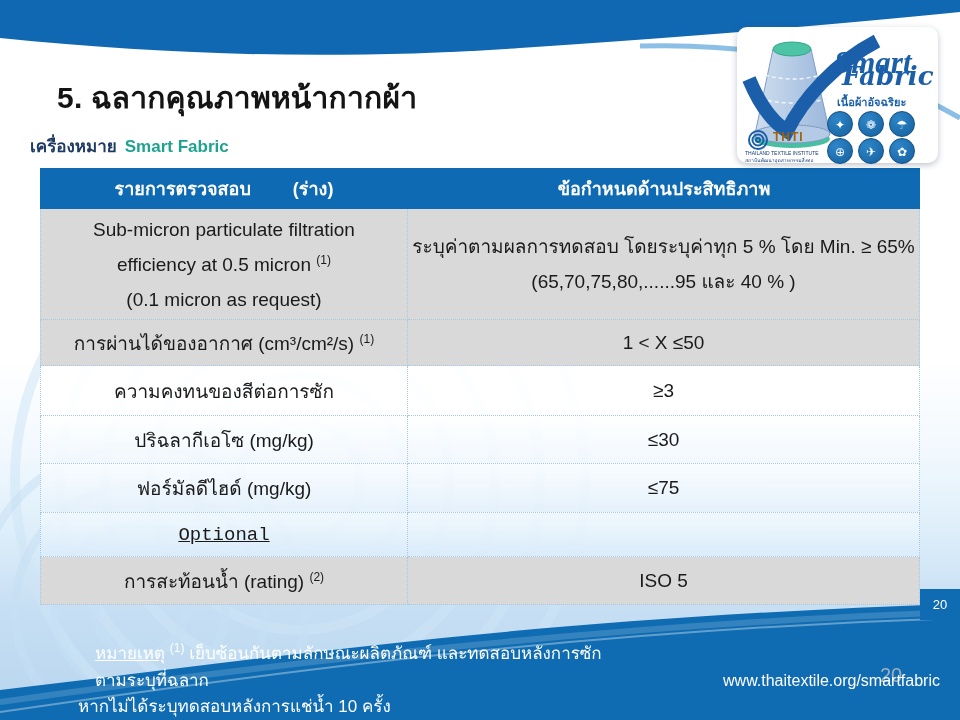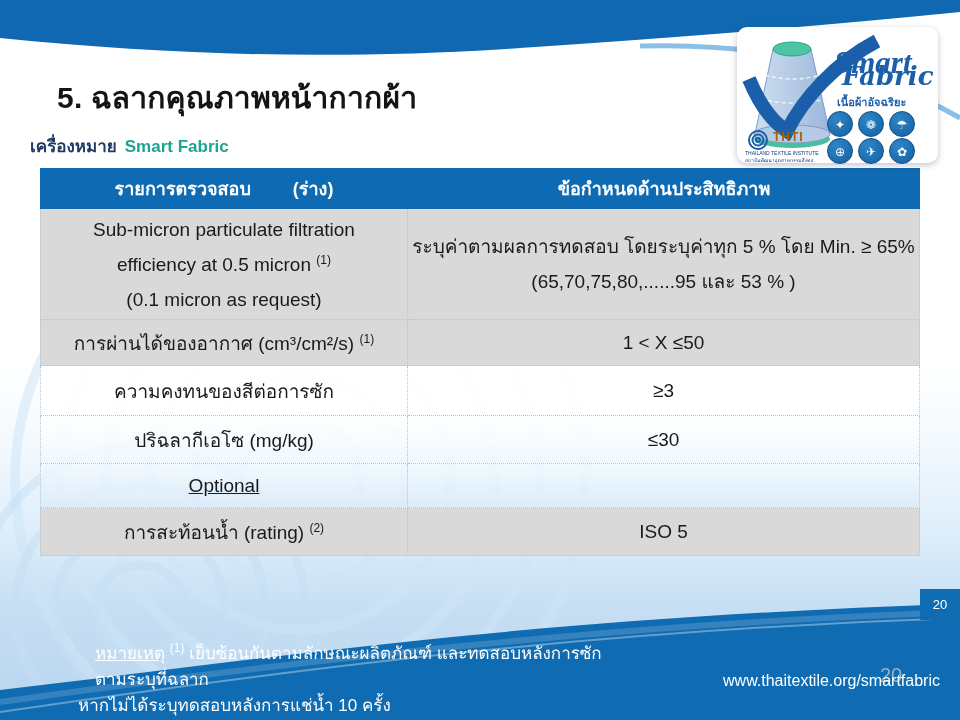--- a/index.html
+++ b/index.html
@@ -45,21 +45,21 @@
   .th-row .td{color:#ffffff;font-weight:700;font-size:18px;flex-direction:row;}
   .gap{margin-left:42px;}
   .r1{height:111px;} .r1 .td{background:#d9d9d9;line-height:35px;}
   .r2{height:46px;}  .r2 .td{background:#d9d9d9;}
   .r3{height:50px;}  .r3 .td{background:rgba(255,255,255,0.93);}
   .r4{height:48px;}  .r4 .td{background:linear-gradient(180deg,rgba(255,255,255,0.93),rgba(241,248,253,0.9));}
   .r5{height:49px;}  .r5 .td{background:linear-gradient(180deg,rgba(250,253,255,0.9),rgba(229,241,251,0.88));}
   .r6{height:44px;}  .r6 .td{background:linear-gradient(180deg,rgba(242,249,254,0.88),rgba(219,236,250,0.85));}
   .r7{height:48px;}  .r7 .td{background:#d9d9d9;}
   sup{font-size:12px;line-height:0;}
-  .underlined{text-decoration:underline;}
+  .underlined{text-decoration:underline;font-family:Liberation Mono, monospace;}
   .vline2{line-height:30px;}
 
   
   .footnotes{left:78px;top:641px;width:560px;color:#ffffff;font-size:17px;z-index:9;line-height:26px;}
   .fn1{padding-left:17px;}
   .fn3{padding-left:72px;}
 
   
   .url{left:600px;top:672px;width:340px;color:#ffffff;font-size:16px;z-index:9;text-align:right;}
   .page-ghost{left:880px;top:664px;color:#9db0c2;font-size:20px;z-index:8;}
@@ -160,41 +160,45 @@
     </div>
 
     <div class="tr r1">
       <div class="td body-l">
         <div>Sub-micron particulate filtration</div>
         <div><span>efficiency at 0.5 micron</span> <sup>(1)</sup></div>
         <div>(0.1 micron as request)</div>
       </div>
       <div class="td body-r vline2">
         <div>ระบุค่าตามผลการทดสอบ โดยระบุค่าทุก 5 %  โดย  Min. ≥ 65%</div>
-        <div>(65,70,75,80,......95 และ 53 % )</div>
+        <div>(65,70,75,80,......95 และ 40 % )</div>
       </div>
     </div>
 
     <div class="tr r2">
       <div class="td body-l">
         <div><span>การผ่านได้ของอากาศ (cm³/cm²/s)</span> <sup>(1)</sup></div>
       </div>
       <div class="td body-r">1 &lt; X ≤50</div>
     </div>
 
     <div class="tr r3">
       <div class="td body-l">ความคงทนของสีต่อการซัก</div>
       <div class="td body-r">≥3</div>
     </div>
 
     <div class="tr r4">
       <div class="td body-l">ปริฉลากีเอโซ (mg/kg)</div>
       <div class="td body-r">≤30</div>
     </div>
 
+    <div class="tr r5">
+      <div class="td body-l">ฟอร์มัลดีไฮด์ (mg/kg)</div>
+      <div class="td body-r">≤75</div>
+    </div>
 
     <div class="tr r6">
       <div class="td body-l">
         <span class="underlined">Optional</span>
       </div>
       <div class="td body-r"></div>
     </div>
 
     <div class="tr r7">
       <div class="td body-l">

